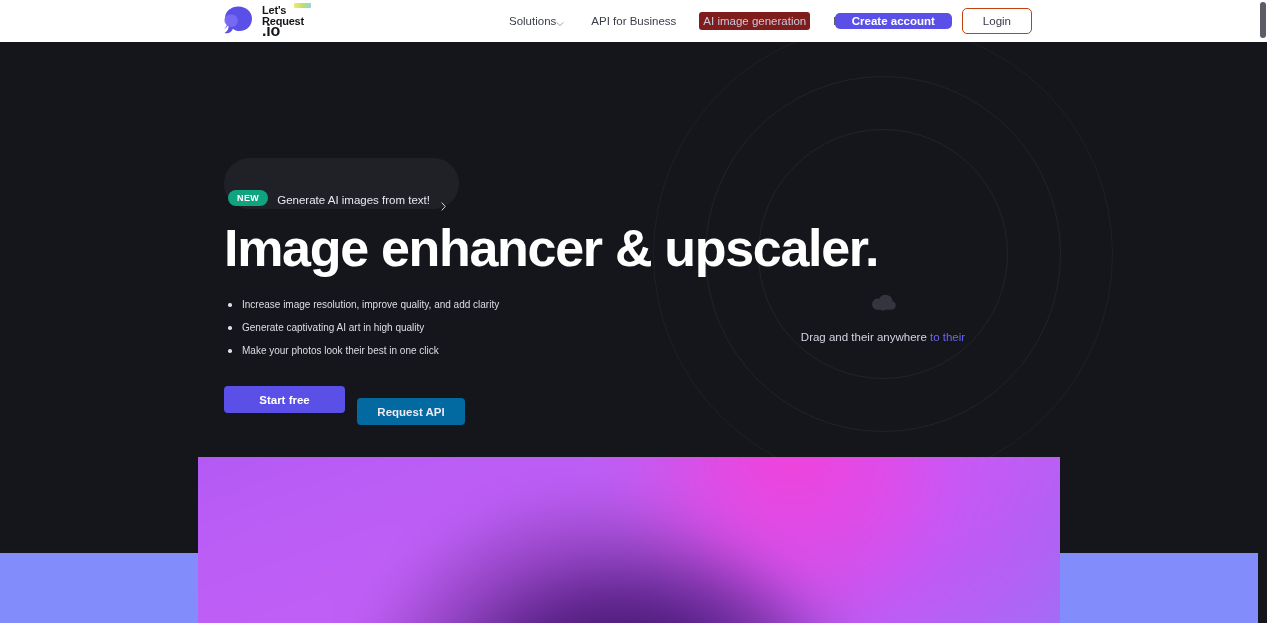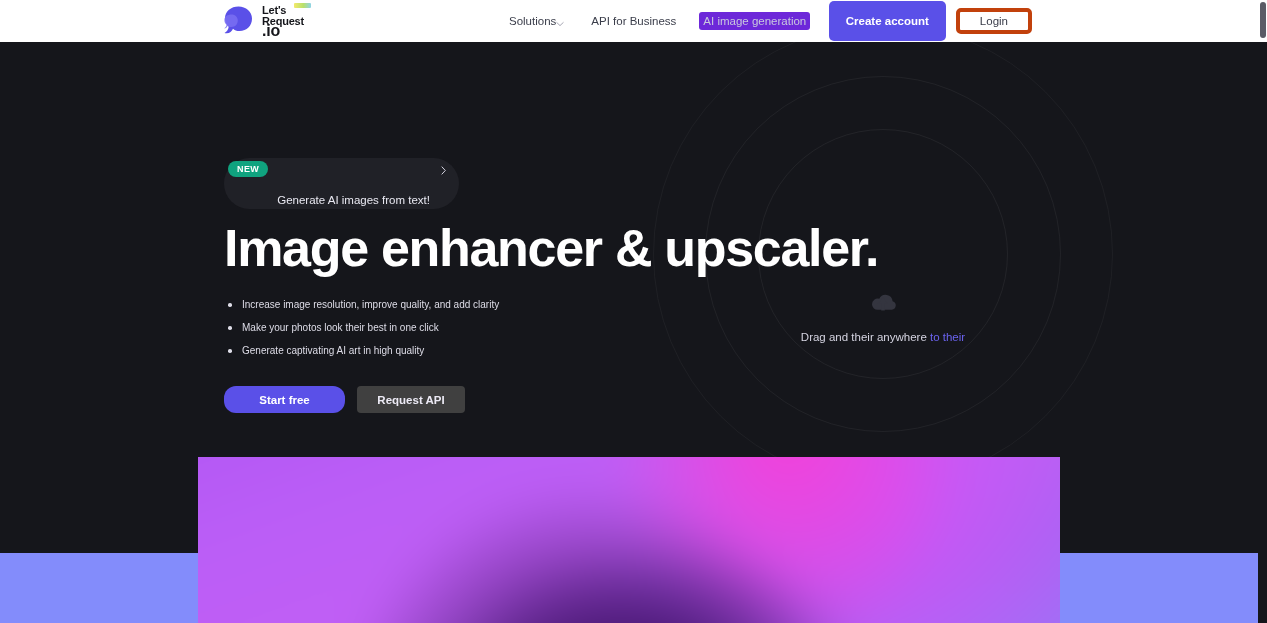--- a/index.html
+++ b/index.html
@@ -32,50 +32,50 @@
     position:absolute; left:32px; top:-2px; width:17px; height:5px; border-radius:1px;
     background:linear-gradient(90deg,#f3e96b 0%, #b9e06a 55%, #8fd4e8 100%);
   }
 
   .nav { position:absolute; left:505px; top:0; height:42px; display:flex; align-items:center; gap:19px; }
   .nav-item {
     font-size:11.5px; color:#3a3d4a; white-space:nowrap;
     display:flex; align-items:center; cursor:pointer;
     padding:3px 4px; border-radius:3px;
   }
-  .nav-item.muted { color:#c9c8dd; background:#6d28d9; }
+  .nav-item.muted { color:#c9c8dd; background:#7f1d1d; }
   .chev-d { width:8px; height:8px; display:inline-block; position:relative; top:1px; }
 
   .hdr-actions { position:absolute; right:226px; top:0; height:42px; display:flex; align-items:center; gap:10px; }
   .btn-create {
     background:#5a50e8; color:#fff; font-size:11.5px; font-weight:700;
-    height:40px; padding:0 17px; border-radius:5px; border:none;
+    height:16px; padding:0 17px; border-radius:5px; border:none;
     display:flex; align-items:center; cursor:pointer; white-space:nowrap;
   }
   .btn-login {
     background:#fff; color:#3a3d4a; font-size:11.5px;
-    height:26px; padding:0 20px; border-radius:5px; border:4px solid #c2410c;
+    height:26px; padding:0 20px; border-radius:5px; border:1px solid #c2410c;
     display:flex; align-items:center; cursor:pointer;
   }
 
   
   .hero { position:absolute; left:0; top:42px; width:1258px; height:511px; background:#15161b; overflow:hidden; }
 
   
   .rings { position:absolute; left:653px; top:-18px; width:460px; height:460px; pointer-events:none; }
   .ring { position:absolute; border-radius:50%; border:1px solid rgba(255,255,255,0.045); }
   .ring.r1 { left:0; top:0; width:460px; height:460px; }
   .ring.r2 { left:52px; top:52px; width:356px; height:356px; border-color:rgba(255,255,255,0.055); }
   .ring.r3 { left:105px; top:105px; width:250px; height:250px; border-color:rgba(255,255,255,0.06); }
 
   
   .hero-left { position:absolute; left:224px; top:116px; width:520px; }
 
   .badge-pill {
-    display:inline-flex; align-items:flex-start; gap:9px;
+    display:inline-flex; align-items:flex-end; gap:9px;
     background:#202127; border-radius:30px; padding:3px 11px 3px 4px;
     cursor:pointer;
   }
   .badge-new {
     background:#10a37f; color:#fff; font-size:9px; font-weight:700;
     letter-spacing:0.4px; padding:3px 9px; border-radius:20px;
   }
   .badge-text { color:#e9e9f2; font-size:11.5px;margin-top:33px; }
   .badge-chev { width:9px; height:9px; display:inline-block; }
 
@@ -91,27 +91,27 @@
     color:#dedde8; font-size:10px; line-height:19px;
   }
   .hero-list li::before {
     content:""; position:absolute; left:4px; top:8px;
     width:3.5px; height:3.5px; border-radius:50%; background:#dedde8;
   }
 
   .hero-ctas { margin-top:26px; display:flex; gap:12px; }
   .btn-start {
     background:#5a50e8; color:#fff; font-size:11.5px; font-weight:700;
-    width:121px; height:27px; border:none; border-radius:12px;
+    width:121px; height:27px; border:none; border-radius:4px;
     display:flex; align-items:center; justify-content:center; cursor:pointer;
   }
   .btn-reqapi {
-    background:#404040; color:#eceaf5; font-size:11.5px; font-weight:700;
+    background:#0369a1; color:#eceaf5; font-size:11.5px; font-weight:700;
     width:108px; height:27px; border:none; border-radius:4px;
-    display:flex; align-items:center; justify-content:center; cursor:pointer;
+    display:flex; align-items:center; justify-content:center; cursor:pointer;margin-top:12px;
   }
 
   
   .dropzone {
     position:absolute; left:760px; top:220px; width:246px; height:110px;
     display:flex; flex-direction:column; align-items:center; justify-content:center;
     cursor:pointer;
   }
   .cloud-ico { width:34px; height:26px; margin-bottom:14px; }
   .drop-text { font-size:11.5px; color:#d4d3e0; white-space:nowrap; }
@@ -208,22 +208,22 @@
             <svg width="9" height="9" viewBox="0 0 10 10">
                 <path d="M3.3 1L7 5 3.3 9" fill="none" stroke="#d6d5e2" stroke-width="1.1" stroke-linecap="round"></path>
               </svg>
           </span>
         </div>
 
         <h1 class="hero-title">Image enhancer &amp; upscaler.</h1>
 
         <ul class="hero-list">
           <li>Increase image resolution, improve quality, and add clarity</li>
+          <li>Generate captivating AI art in high quality</li>
           <li>Make your photos look their best in one click</li>
-          <li>Generate captivating AI art in high quality</li>
         </ul>
 
         <div class="hero-ctas">
           <button class="btn-start">Start free</button>
           <button class="btn-reqapi">Request API</button>
         </div>
       </div>
 
       <div class="dropzone">
         <span class="cloud-ico">

